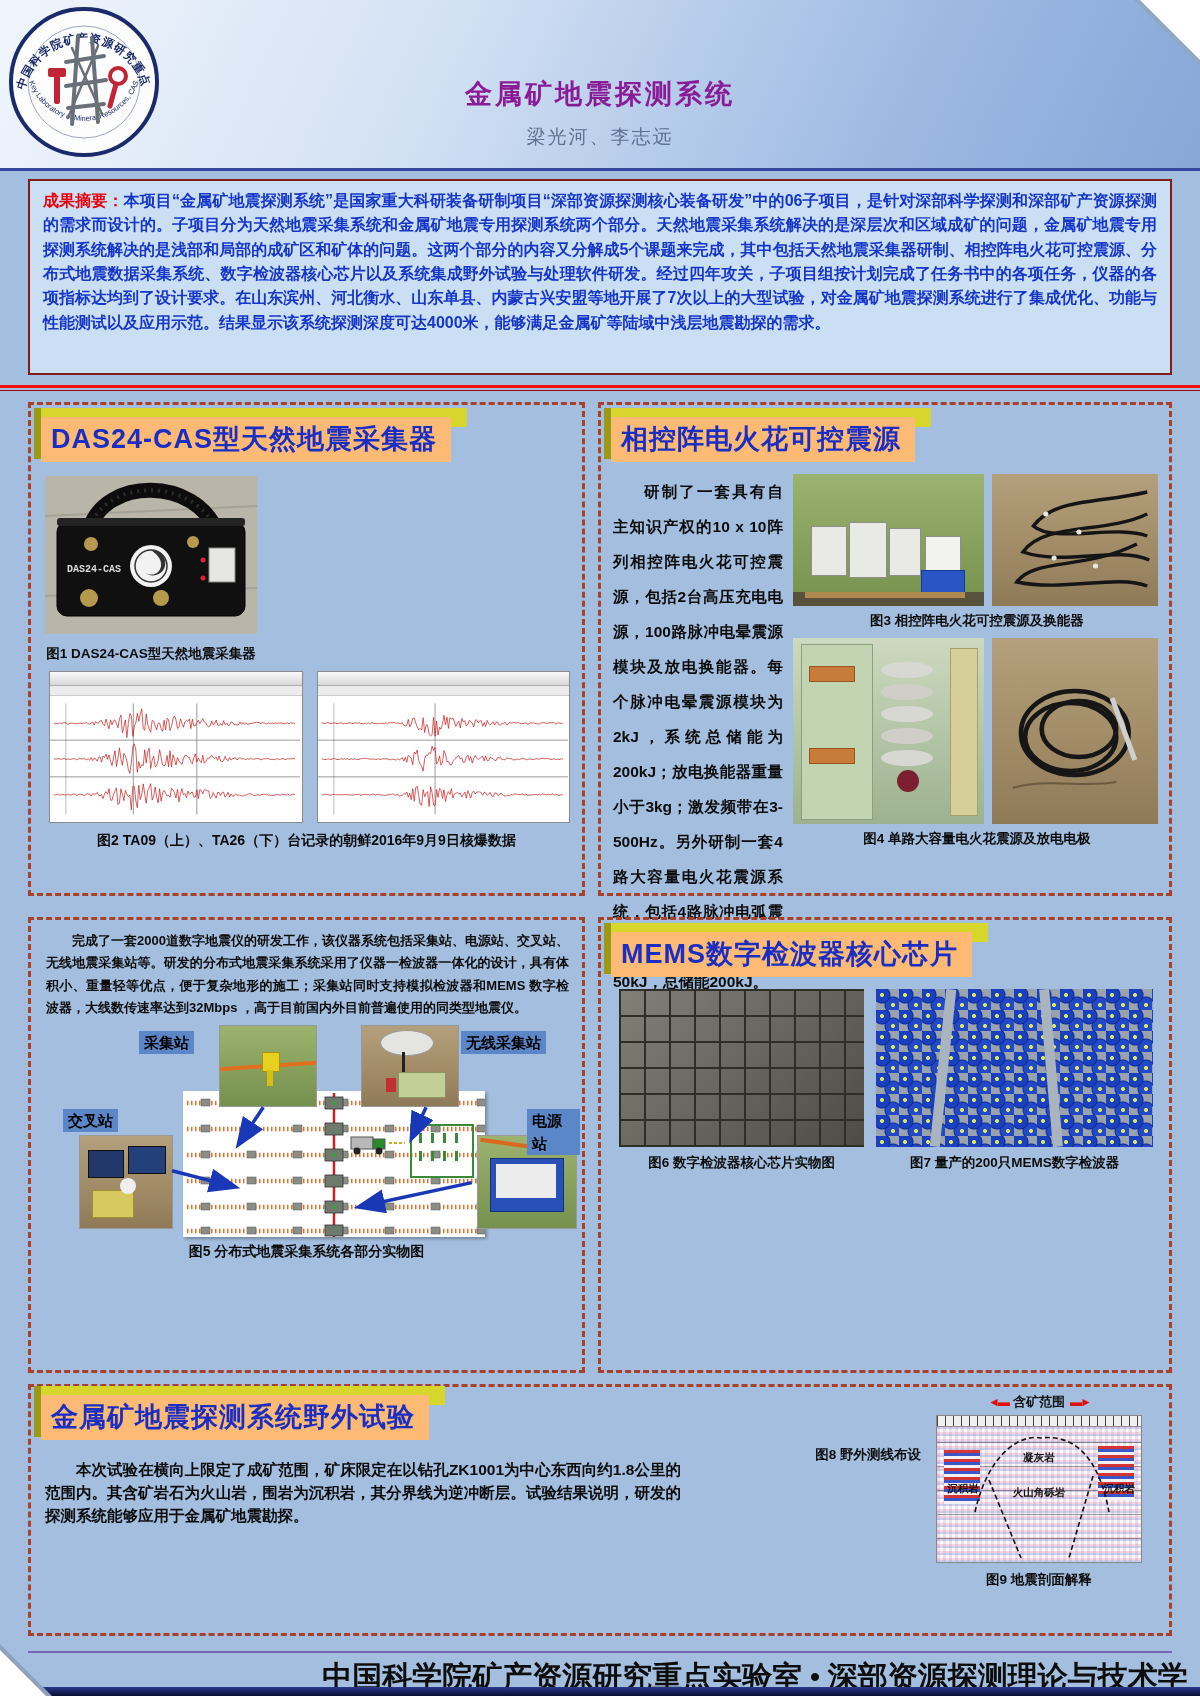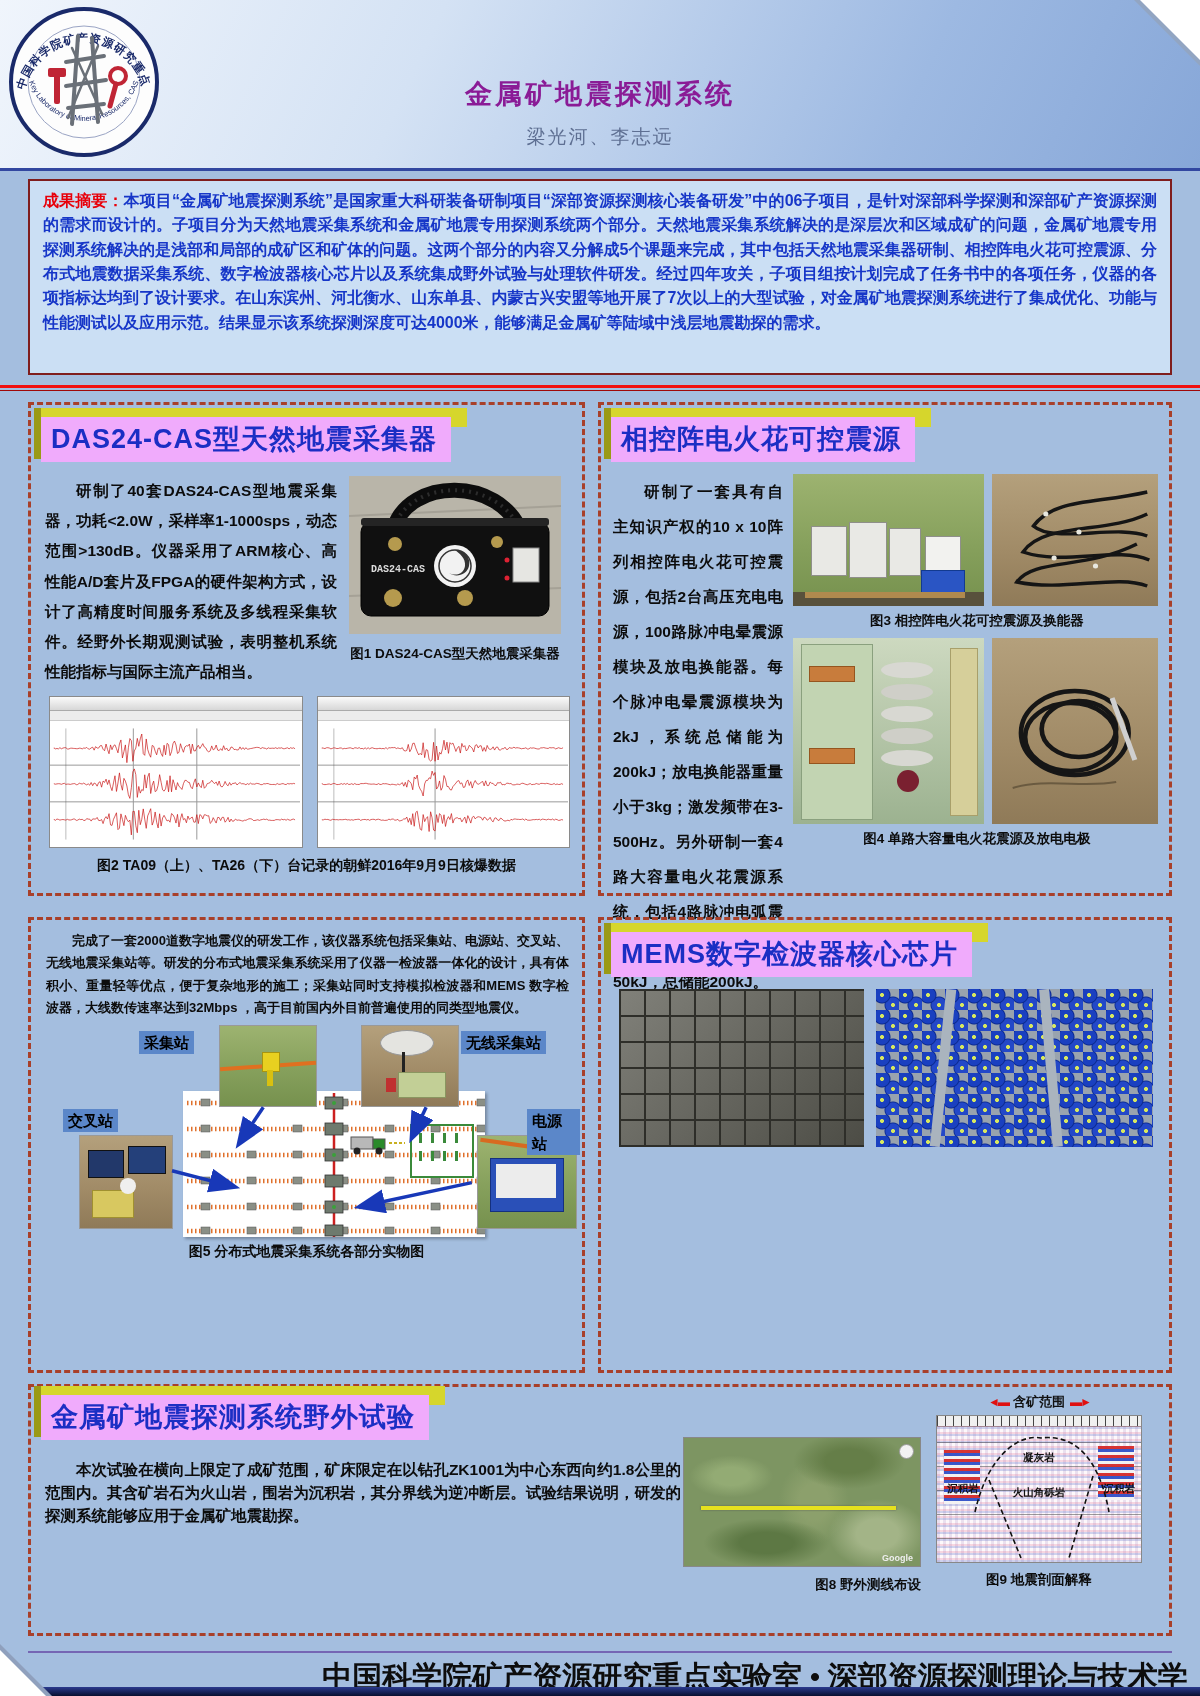--- a/index.html
+++ b/index.html
@@ -26,21 +26,21 @@
   .redline{position:absolute;left:0;top:385px;width:1200px;height:3px;background:#f01010;}
   .redline2{position:absolute;left:0;top:390px;width:1200px;height:1px;background:#a00808;}
   
   .panel{position:absolute;border:3px dashed #a8402a;box-sizing:border-box;}
   #p1{left:28px;top:402px;width:557px;height:494px;}
   #p2{left:598px;top:402px;width:574px;height:494px;}
   #p3{left:28px;top:917px;width:557px;height:456px;}
   #p4{left:598px;top:917px;width:574px;height:456px;}
   #p5{left:28px;top:1384px;width:1144px;height:252px;}
   .ptitle-wrap{position:relative;display:inline-block;margin:12px 0 0 10px;}
-  .ptitle{position:relative;display:inline-block;background:#f0abfc;color:#1b2ec4;
+  .ptitle{position:relative;display:inline-block;background:#fdba74;color:#1b2ec4;
           font-weight:bold;font-size:27px;padding:4px 14px 5px 10px;z-index:2;letter-spacing:1px;}
   .ptitle-wrap::before{content:"";position:absolute;left:-7px;top:-9px;right:-16px;height:19px;
           background:#d6d62c;z-index:1;}
   .ptitle-wrap::after{content:"";position:absolute;left:-7px;top:-9px;bottom:3px;width:7px;
           background:#9a9a16;z-index:1;}
   .bodytext{font-weight:bold;color:#0c0c0c;text-align:justify;}
   .cap{font-weight:bold;color:#0c0c0c;text-align:center;}
   
   .p1-row1{display:flex;gap:12px;margin:14px 10px 0 14px;}
   .p1-text{width:292px;font-size:15.5px;line-height:1.95;text-indent:2em;}
@@ -187,21 +187,20 @@
     <div class="authors">梁光河、李志远</div>
   </div>
 
   <div class="abstract"><span class="lbl">成果摘要：</span><span>本项目“金属矿地震探测系统”是国家重大科研装备研制项目“深部资源探测核心装备研发”中的06子项目，是针对深部科学探测和深部矿产资源探测的需求而设计的。子项目分为天然地震采集系统和金属矿地震专用探测系统两个部分。天然地震采集系统解决的是深层次和区域成矿的问题，金属矿地震专用探测系统解决的是浅部和局部的成矿区和矿体的问题。这两个部分的内容又分解成5个课题来完成，其中包括天然地震采集器研制、相控阵电火花可控震源、分布式地震数据采集系统、数字检波器核心芯片以及系统集成野外试验与处理软件研发。经过四年攻关，子项目组按计划完成了任务书中的各项任务，仪器的各项指标达均到了设计要求。在山东滨州、河北衡水、山东单县、内蒙古兴安盟等地开展了7次以上的大型试验，对金属矿地震探测系统进行了集成优化、功能与性能测试以及应用示范。结果显示该系统探测深度可达4000米，能够满足金属矿等陆域中浅层地震勘探的需求。</span></div>
   <div class="redline"></div>
   <div class="redline2"></div>
 
   <div class="panel" id="p1">
     <div class="ptitle-wrap"><span class="ptitle">DAS24-CAS型天然地震采集器</span></div>
     <div class="p1-row1">
-      <div class="p1-text bodytext">研制了40套DAS24-CAS型地震采集器，功耗&lt;2.0W，采样率1-1000sps，动态范围&gt;130dB。仪器采用了ARM核心、高性能A/D套片及FPGA的硬件架构方式，设计了高精度时间服务系统及多线程采集软件。经野外长期观测试验，表明整机系统性能指标与国际主流产品相当。</div>
       <div class="p1-fig">
         <svg width="212" height="158" viewBox="0 0 212 158">
           <rect width="212" height="158" fill="#b9b5a9"></rect>
           <line x1="0" y1="40" x2="212" y2="30" stroke="#a5a196" stroke-width="2"></line>
           <line x1="0" y1="120" x2="212" y2="112" stroke="#a5a196" stroke-width="2"></line>
           <path d="M45,52 C60,2 150,0 172,56" fill="none" stroke="#0c0c0c" stroke-width="15"></path>
           <path d="M45,52 C60,2 150,0 172,56" fill="none" stroke="#2c2c2c" stroke-width="4" stroke-dasharray="2 5"></path>
           <rect x="12" y="46" width="188" height="94" rx="10" fill="#101010" stroke="#000"></rect>
           <rect x="12" y="42" width="188" height="8" rx="3" fill="#242424"></rect>
           <circle cx="106" cy="90" r="21" fill="#f2f2f2"></circle>
@@ -449,33 +448,32 @@
 
   <div class="panel" id="p4">
     <div class="ptitle-wrap"><span class="ptitle">MEMS数字检波器核心芯片</span></div>
     <div class="p4-figs">
       <div class="ph ph6"></div>
       <div class="ph ph7">
         <div style="position:absolute;left:62px;top:0;width:10px;height:158px;background:#aab4be;transform:rotate(6deg);"></div>
         <div style="position:absolute;left:170px;top:0;width:10px;height:158px;background:#aab4be;transform:rotate(-5deg);"></div>
       </div>
     </div>
+    <div class="p4-caps">
+      <div class="cap" style="width:246px;">图6 数字检波器核心芯片实物图</div>
+      <div class="cap" style="width:278px;">图7 量产的200只MEMS数字检波器</div>
+    </div>
   </div>
 
   <div class="panel" id="p5">
     <div class="ptitle-wrap" style="margin-top:8px;"><span class="ptitle">金属矿地震探测系统野外试验</span></div>
     <div class="p5-text bodytext">
       <p>本次试验在横向上限定了成矿范围，矿床限定在以钻孔ZK1001为中心东西向约1.8公里的范围内。其含矿岩石为火山岩，围岩为沉积岩，其分界线为逆冲断层。试验结果说明，研发的探测系统能够应用于金属矿地震勘探。</p>
     </div>
     <div class="fig8">
-      <div class="ph ph8">
-        <div class="surveyline"></div>
-        <div class="navball"></div>
-        <div class="googlemark">Google</div>
-      </div>
       <div class="cap">图8 野外测线布设</div>
     </div>
     <div class="fig9">
       <div class="range">
         <span class="ra">◄▬</span>
         <span>含矿范围</span>
         <span class="ra">▬►</span>
       </div>
       <div class="ph9">
         <div class="f9ruler"></div>

